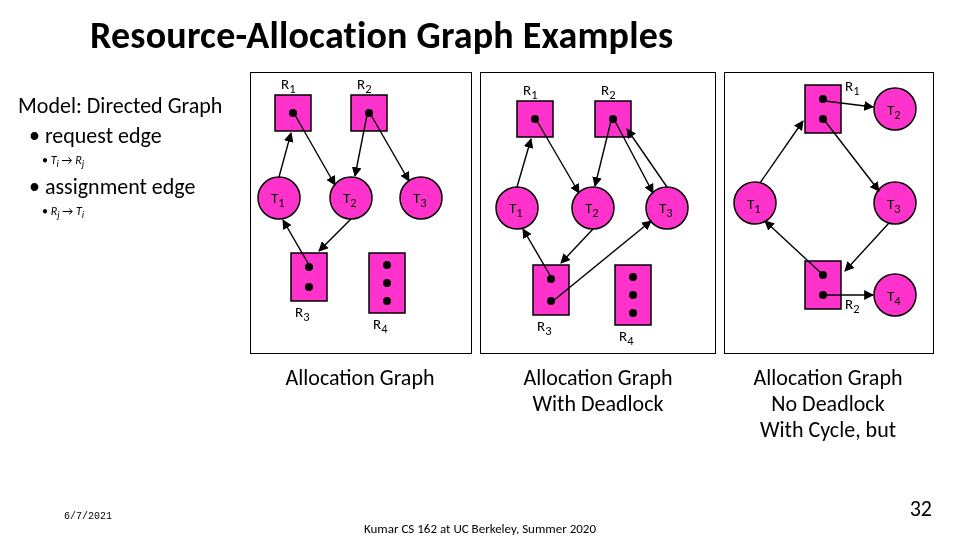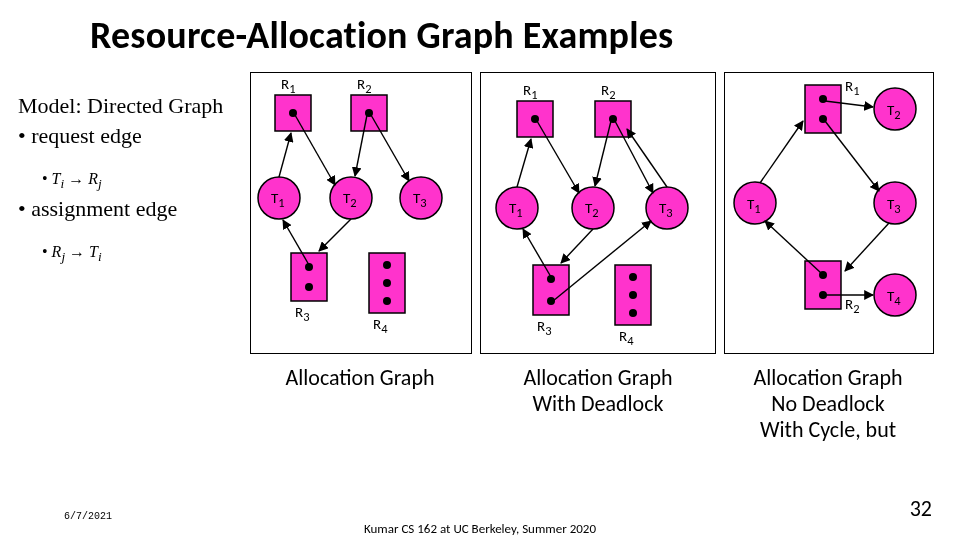--- a/index.html
+++ b/index.html
@@ -24,27 +24,26 @@
     font-size: 38px;
     font-weight: 700;
     letter-spacing: 0.2px;
   }
   .model {
     position: absolute;
     left: 18px;
     top: 92px;
     font-size: 22px;
     line-height: 1.25;
-    font-family: Liberation Serif, serif;
-  }
-  .model .line2 { margin-top: 2px; }
+  }
+  .model .line2 { margin-top: 2px; margin-left: 11px; }
   .model .sub {
-    font-size: 16px;
+    font-size: 12px;
     padding-left: 24px;
-    margin-top: 20px;
+    margin-top: 4px;
   }
   .model .sub .sym { font-style: italic; }
 
   .panel {
     position: absolute;
     border: 1.5px solid #000;
     background: #fff;
   }
   .panel-a { left: 250px; top: 72px;  width: 220px; height: 280px; }
   .panel-b { left: 480px; top: 72px;  width: 234px; height: 280px; }

